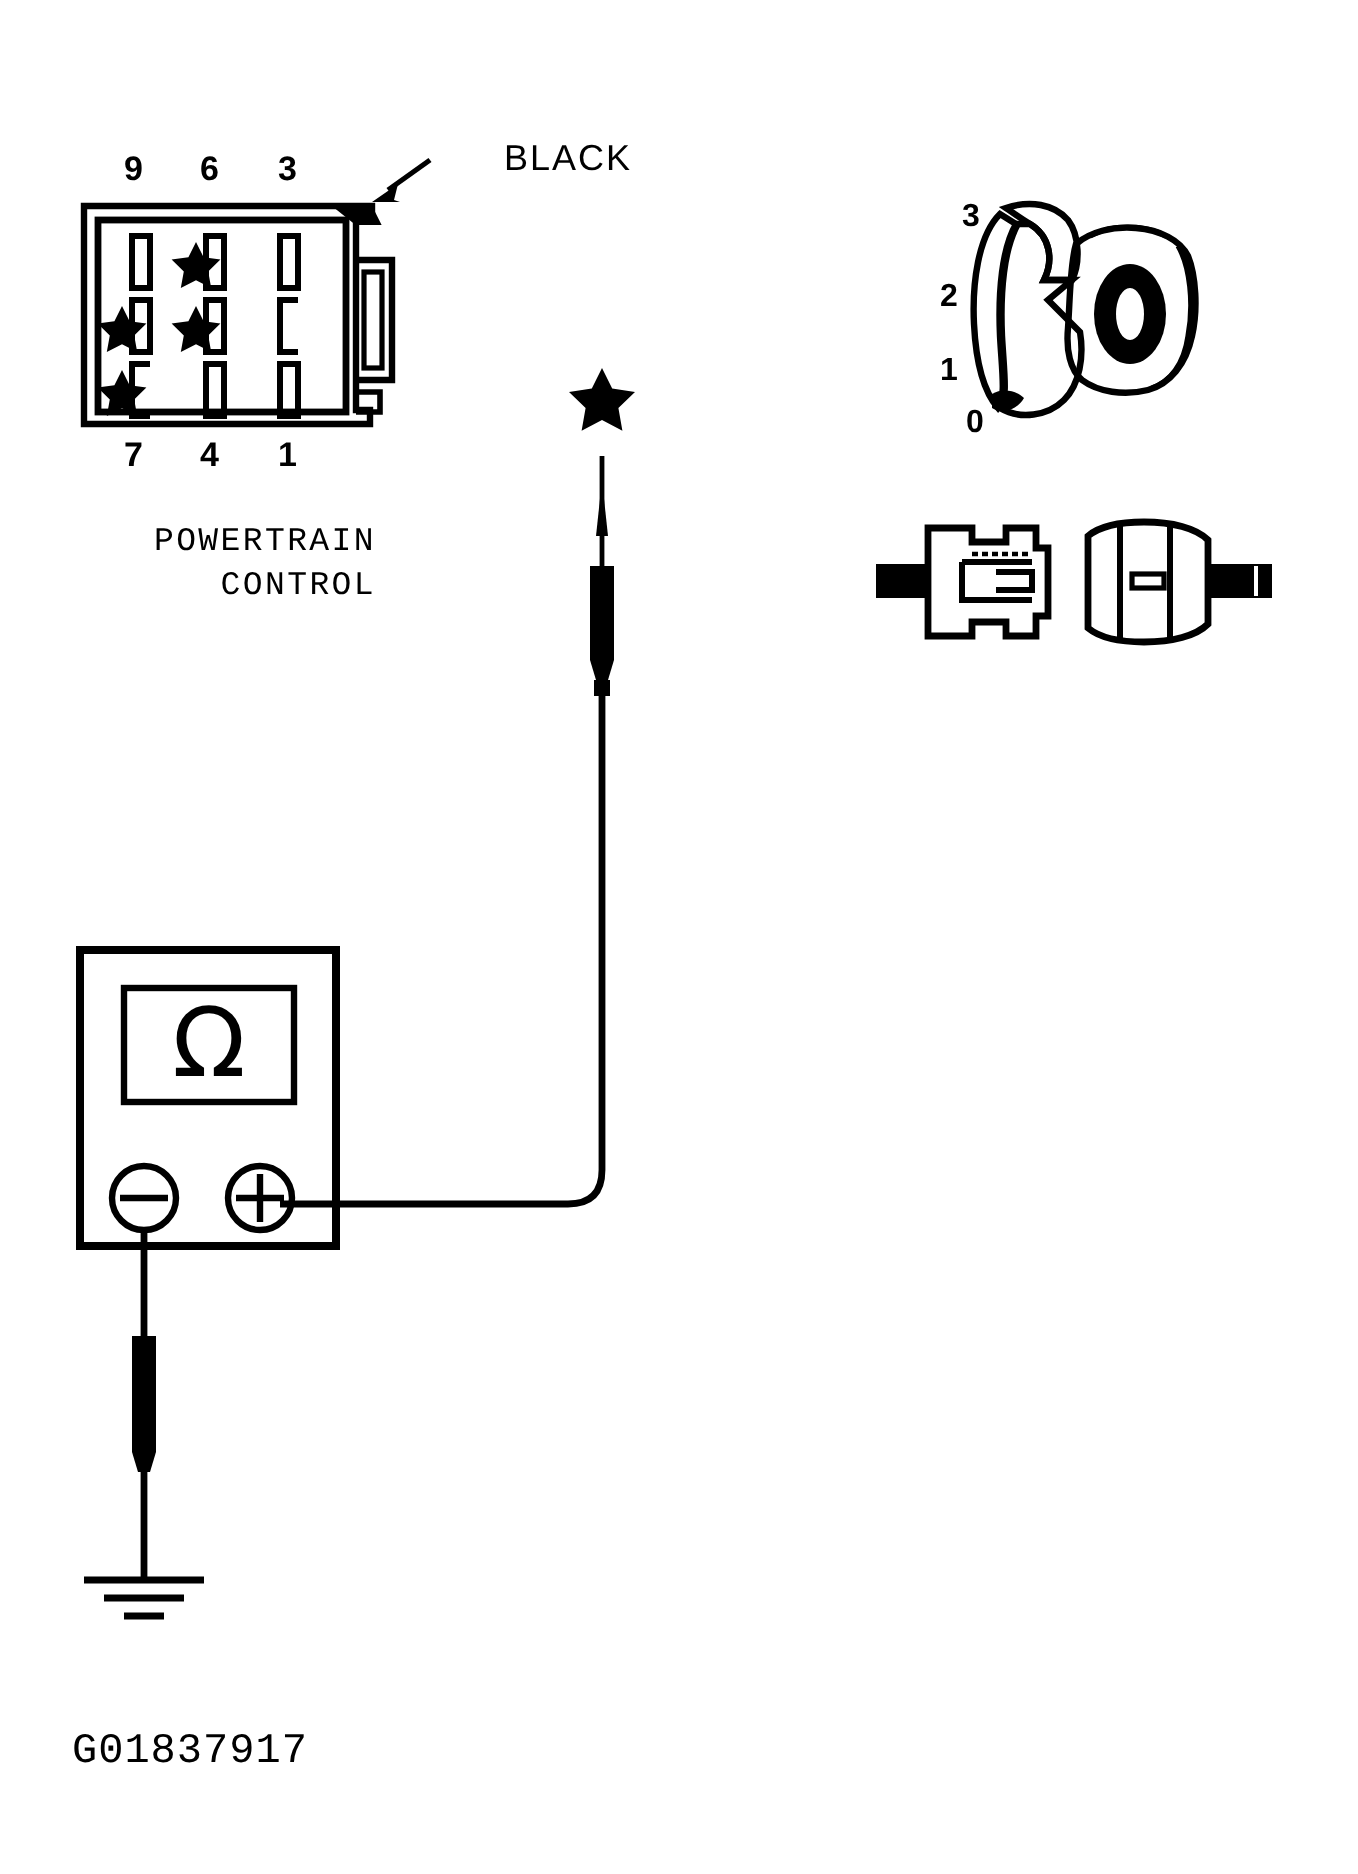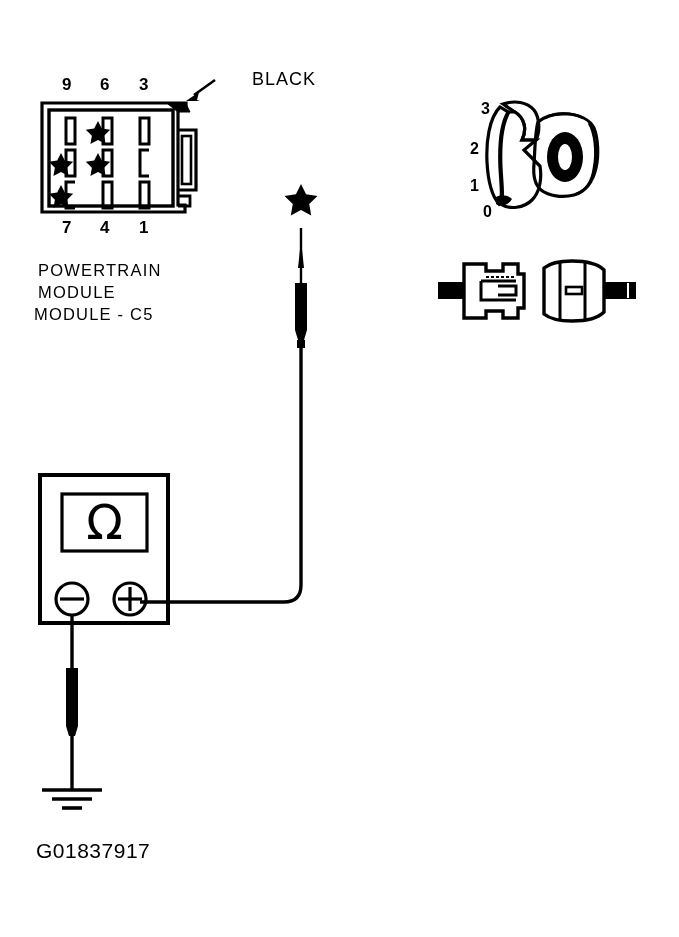--- a/index.html
+++ b/index.html
@@ -38,21 +38,22 @@
   }
   .black-lbl {
     font-size: 18px;
     letter-spacing: 1px;
     margin-left: 32px;
   }
   .module-lbl {
     font-size: 16.5px;
     letter-spacing: 1.2px;
     line-height: 21px;
-    text-align: left;
+    text-align: right;
+    font-family: Liberation Mono, monospace;
   }
   .fig-id {
     font-size: 21px;
     letter-spacing: 0.5px;
   }
 </style>
 </head>
 <body>
 
 <div id="page">
@@ -192,26 +193,25 @@
   <div class="lbl pin-num" style="left:100px; top:76px;">6</div>
   <div class="lbl pin-num" style="left:139px; top:76px;">3</div>
 
   <div class="lbl pin-num" style="left:62px; top:219px;">7</div>
   <div class="lbl pin-num" style="left:100px; top:219px;">4</div>
   <div class="lbl pin-num" style="left:139px; top:219px;">1</div>
 
   <div class="lbl black-lbl" style="left:220px; top:70px;">BLACK</div>
 
   <div class="lbl module-lbl" style="left:38px; top:260px; width:150px;">POWERTRAIN</div>
-  <div class="lbl module-lbl" style="left:38px; top:282px; width:150px;">MODULE</div>
-  <div class="lbl module-lbl" style="left:34px; top:304px; width:158px;">MODULE - C5</div>
+  <div class="lbl module-lbl" style="left:38px; top:282px; width:150px;">CONTROL</div>
 
   <div class="lbl cav-num" style="left:481px; top:101px;">3</div>
   <div class="lbl cav-num" style="left:470px; top:141px;">2</div>
   <div class="lbl cav-num" style="left:470px; top:178px;">1</div>
   <div class="lbl cav-num" style="left:483px; top:204px;">0</div>
 
   <div class="lbl" style="left:62px; top:497px; width:85px; text-align:center;
         font-size:48px; line-height:50px; font-family:'DejaVu Sans', sans-serif;">Ω</div>
 
-  <div class="lbl fig-id" style="left:36px; top:840px;">G01837917</div>
+  <div class="lbl fig-id" style="left:36px; top:866px;font-family:Liberation Mono, monospace;">G01837917</div>
 
 </div>
 
 </body></html>

